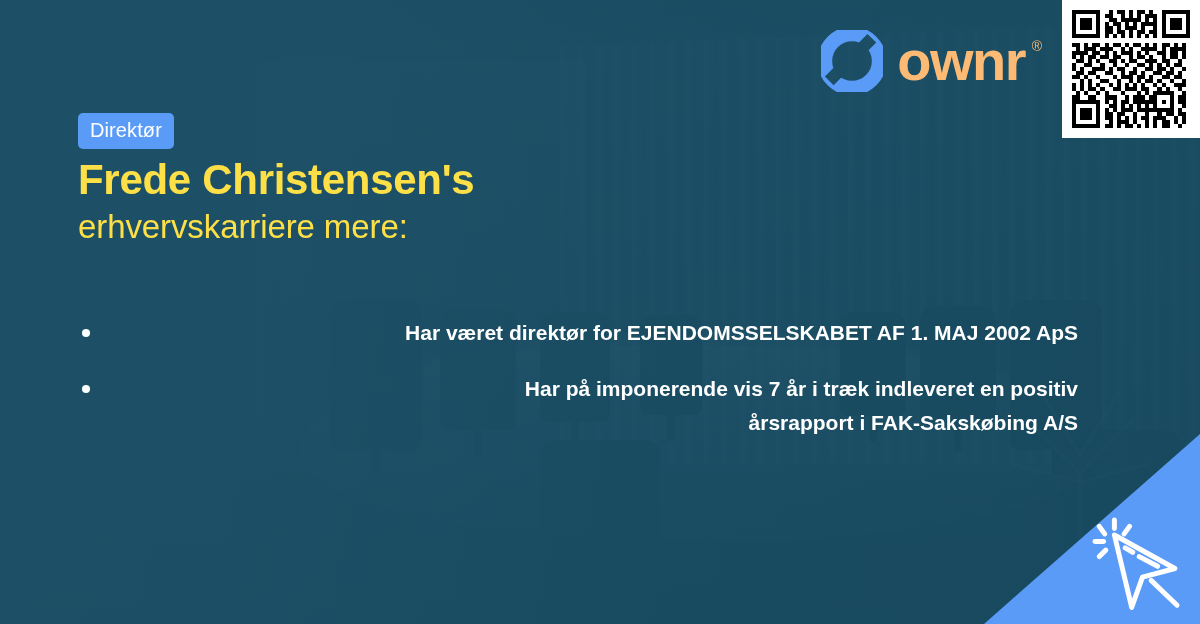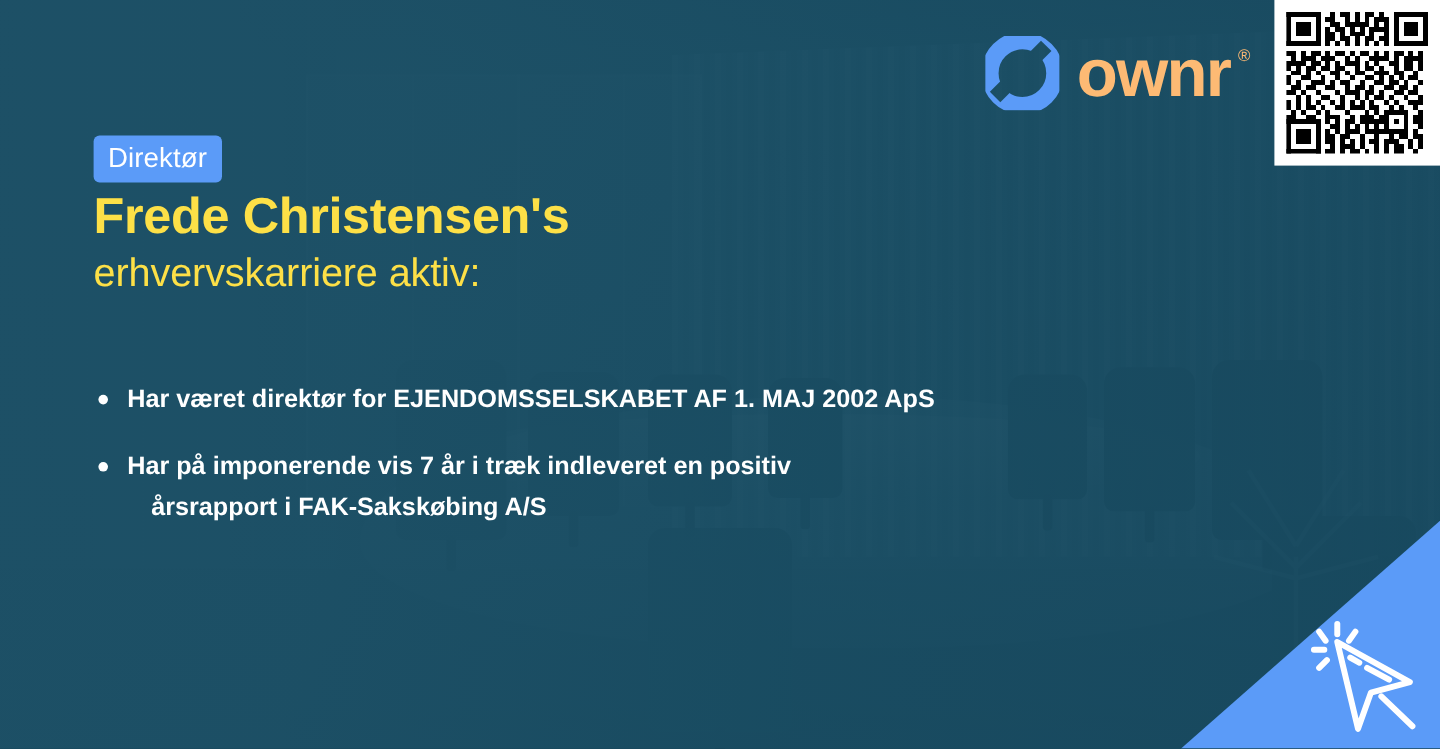--- a/index.html
+++ b/index.html
@@ -128,21 +128,21 @@
   .content {
     position:absolute; inset:0;
     padding:0;
   }
 
   .badge {
     position:absolute; left:78px; top:113px;
     display:inline-block;
     background:#5b9bf8;
     color:#ffffff;
-    font-size:23px;
+    font-size:20px;
     line-height:1;
     padding:7px 12px 9px 12px;
     border-radius:5px;
     letter-spacing:.1px;
   }
 
   .headline {
     position:absolute; left:78px; top:156px;
     width:980px;
     color:#fde047;
@@ -158,20 +158,21 @@
     font-weight:normal;
     line-height:1.2;
     margin-top:4px;
     letter-spacing:-.1px;
   }
 
   .bullets {
     position:absolute; left:78px; top:316px;
     width:1000px;
     list-style:none;
+    text-align:right;
   }
   .bullet {
     position:relative;
     padding-left:28px;
     margin-bottom:22px;
     color:#ffffff;
     font-size:21px;
     font-weight:bold;
     line-height:1.62;
   }
@@ -265,21 +266,21 @@
 
   <div class="bg-overlay"></div>
   <div class="bg-overlay-2"></div>
 
   <div class="content">
 
     <div class="badge">Direktør</div>
 
     <div class="headline">
       <div class="l1">Frede Christensen's</div>
-      <div class="l2">erhvervskarriere aktiv:</div>
+      <div class="l2">erhvervskarriere mere:</div>
     </div>
 
     <ul class="bullets">
       <li class="bullet">
         <span class="dot"></span>
         <span>Har været direktør for EJENDOMSSELSKABET AF 1. MAJ 2002 ApS</span>
       </li>
       <li class="bullet">
         <span class="dot"></span>
         <span>Har på imponerende vis 7 år i træk indleveret en positiv</span>

